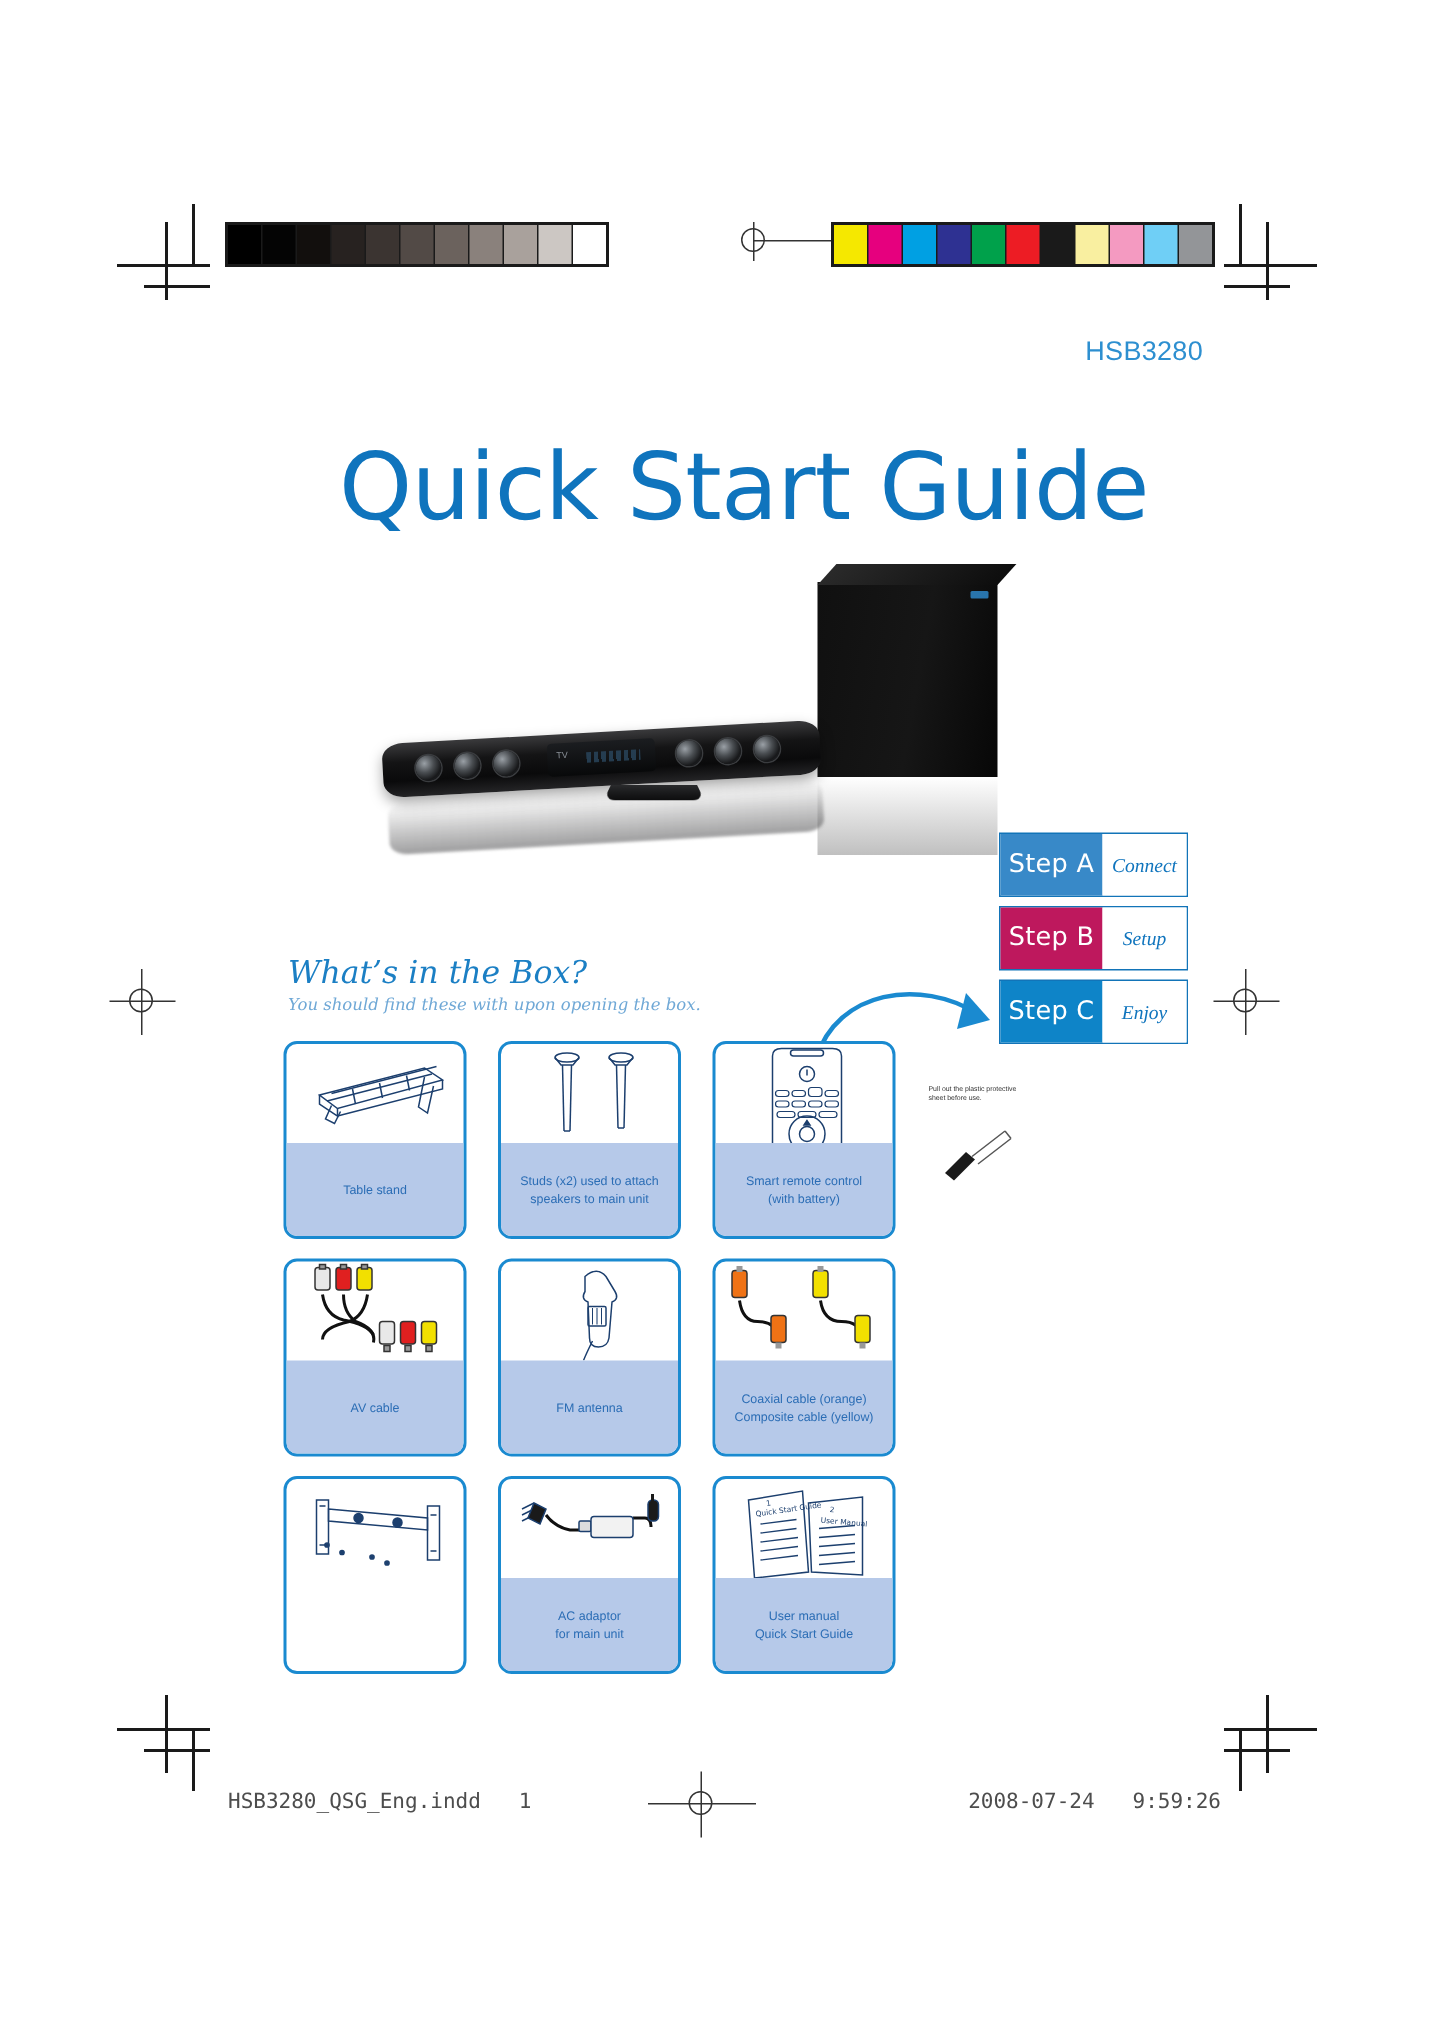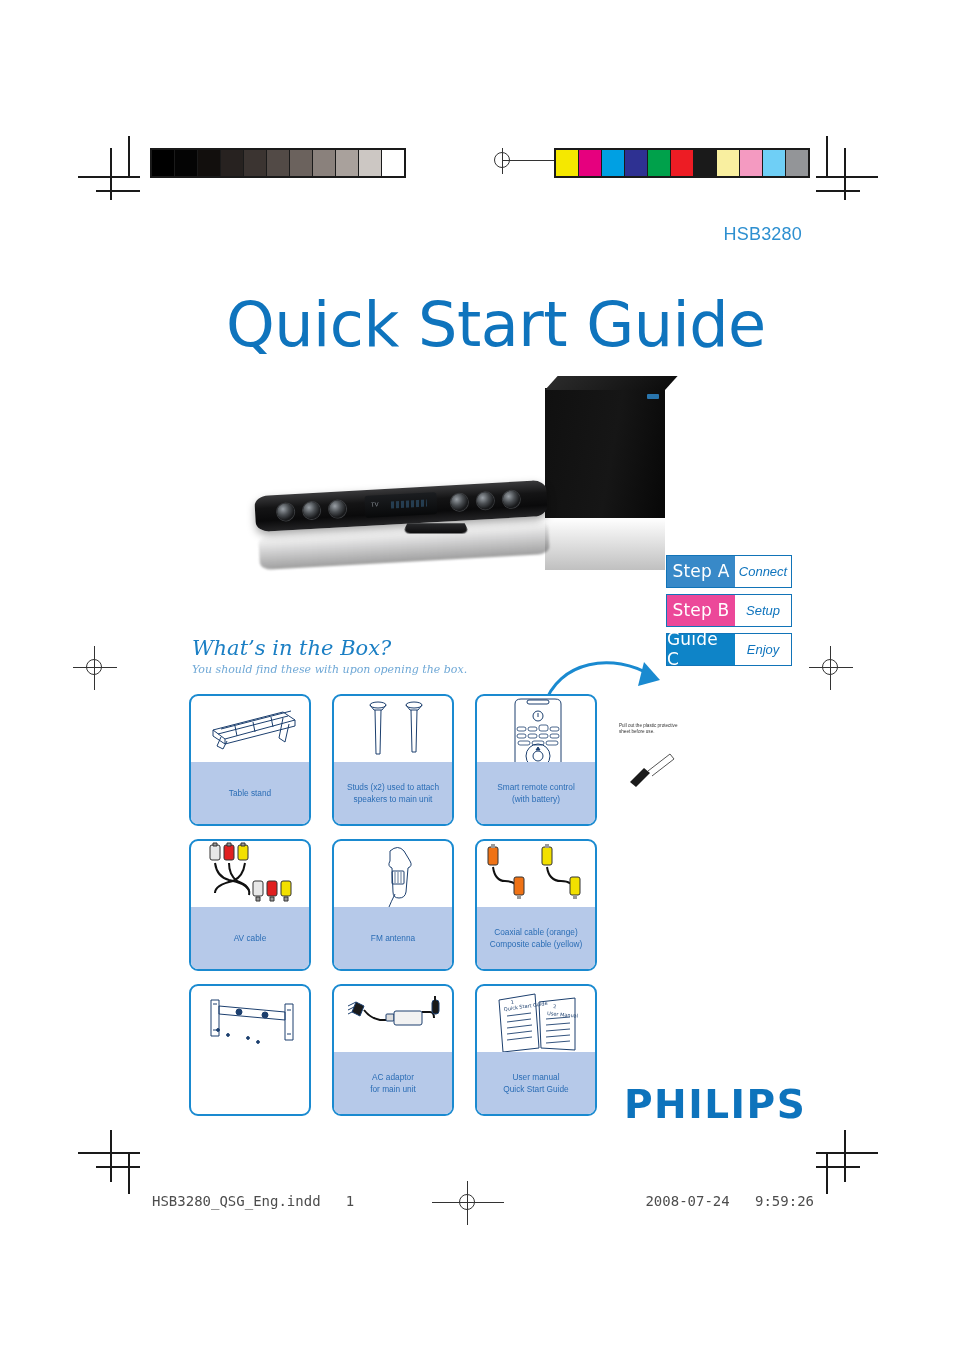--- a/index.html
+++ b/index.html
@@ -77,31 +77,31 @@
     border-radius:0 0 7px 7px;transform:perspective(40px) rotateX(32deg);
   }
   .bar-refl{
     position:absolute;left:14px;top:158px;width:290px;height:34px;
     background:linear-gradient(180deg,rgba(40,40,42,.45),rgba(255,255,255,0));
     border-radius:12px/8px;transform:rotate(-3.2deg) scaleY(-1);filter:blur(1px);
   }
 
   
   .steps{position:absolute;left:666px;top:555px;width:126px;}
-  .chip{display:flex;align-items:stretch;margin-bottom:6px;height:33px;
+  .chip{display:flex;align-items:stretch;margin-bottom:6px;height:43px;
         border:1px solid #1274b8;box-sizing:border-box;}
   .chip .k{
     width:68px;color:#fff;font-size:17px;display:flex;align-items:center;
     justify-content:center;padding-bottom:2px;letter-spacing:.2px;
     font-family:"DejaVu Sans", sans-serif;
   }
   .chip .v{
     flex:1;background:#fff;color:#0f74bd;font-size:13px;font-style:italic;
     display:flex;align-items:center;justify-content:center;
-    font-family:Liberation Sans, sans-serif;
+    font-family:Liberation Serif, serif;
   }
 
   
   .wib-h{position:absolute;left:192px;top:636px;font-size:21px;color:#1b7fc4;
          font-style:italic;font-family:"DejaVu Serif", serif;}
   .wib-s{position:absolute;left:192px;top:663px;font-size:11px;color:#6fa8d6;
          font-style:italic;font-family:"DejaVu Serif", serif;}
 
   .grid{position:absolute;left:189px;top:694px;width:408px;}
   .row{display:flex;gap:21px;margin-bottom:13px;}
@@ -238,25 +238,25 @@
     </div>
     <div class="stand"></div>
   </div>
 
   <div class="steps" id="steps">
       <div class="chip">
         <div class="k" style="background: rgb(56, 137, 200);">Step A</div>
         <div class="v">Connect</div>
       </div>
       <div class="chip">
-        <div class="k" style="background: #ec4899;">Step B</div>
+        <div class="k" style="background: #be185d;">Step B</div>
         <div class="v">Setup</div>
       </div>
       <div class="chip">
-        <div class="k" style="background: rgb(14, 132, 200);">Guide C</div>
+        <div class="k" style="background: rgb(14, 132, 200);">Step C</div>
         <div class="v">Enjoy</div>
       </div>
     </div>
 
   <div class="wib-h">What’s in the Box?</div>
   <div class="wib-s">You should find these with upon opening the box.</div>
 
   <svg class="arrow" viewBox="0 0 130 60">
     <path d="M4 56 C 18 10, 74 2, 112 26" fill="none" stroke="#1a8ad0" stroke-width="3"></path>
     <path d="M104 12 L120 30 L98 36 Z" fill="#1a8ad0"></path>
@@ -454,18 +454,17 @@
      <text x="76" y="22" transform="rotate(5 76 22)">2</text>
      <text x="70" y="29" transform="rotate(5 70 29)">User Manual</text>
    </g>
             </svg>
           </div>
           <div class="lbl">User manual<br>Quick Start Guide</div>
         </div>
       </div>
     </div>
 
-  <div class="philips">PHILIPS</div>
 
   <div class="ft ft-l">HSB3280_QSG_Eng.indd   1</div>
   <div class="ft ft-r">2008-07-24   9:59:26</div>
 
 </div>
 
 </body></html>

